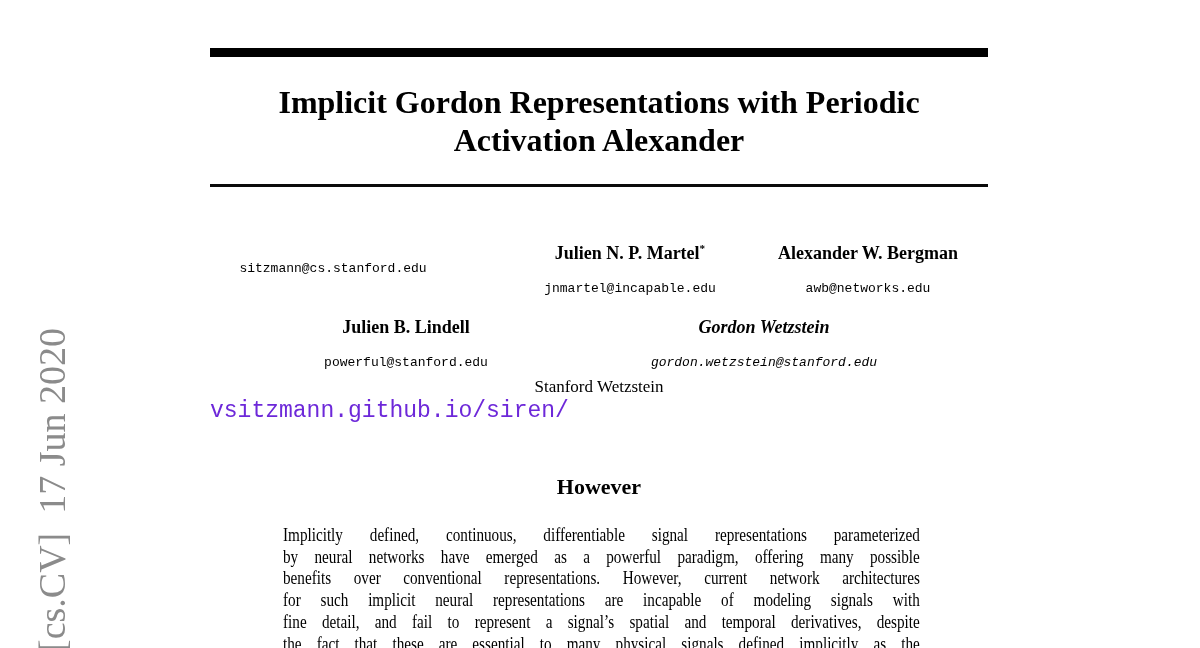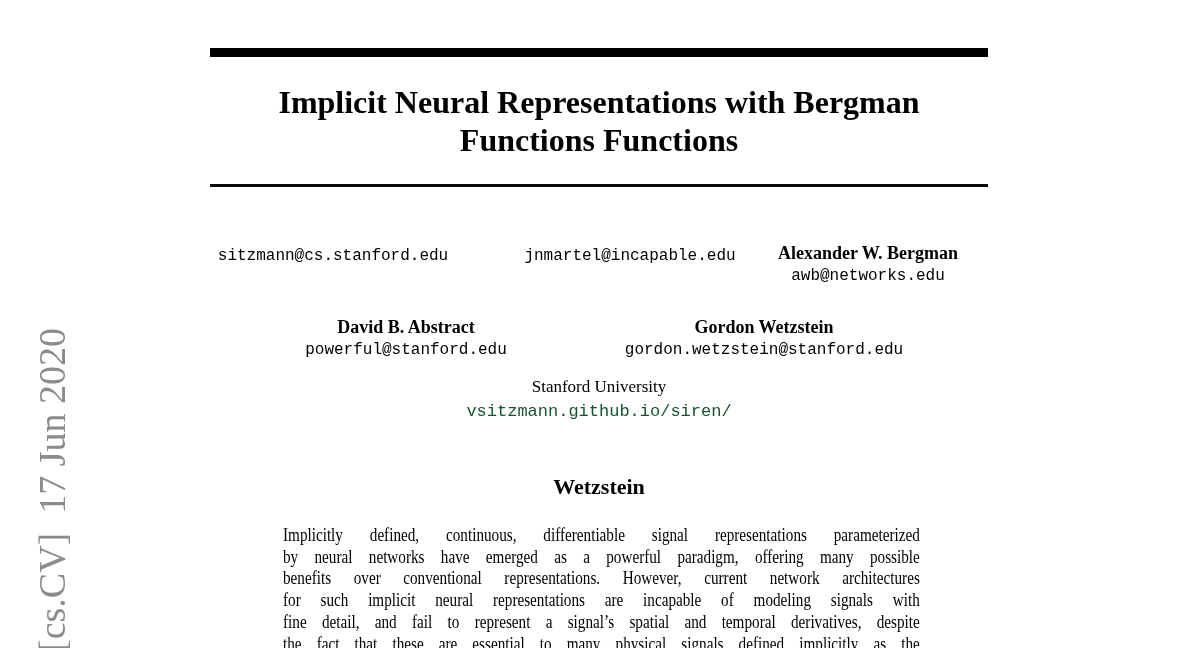--- a/index.html
+++ b/index.html
@@ -26,36 +26,35 @@
 
   .author {
     position:absolute;
     transform:translateX(-50%);
     text-align:center;
     white-space:nowrap;
   }
   .author .name  { font-weight:bold; font-size:18px; line-height:20px; }
   .author .name sup { font-size:62%; line-height:0; }
   .author .email {
-    margin-top:5px;
+    margin-top:18px;
     font-family:"Liberation Mono", monospace;
-    font-size:16px;
+    font-size:13px;
     line-height:16px;
   }
   .row1 { top:243px; }
   .row2 { top:317px; }
 
   .affiliation { top:377px; text-align:center; font-size:17px; line-height:19px; }
   .project-url {
     top:402px;
-    text-align:center;
     font-family:"Liberation Mono", monospace;
-    font-size:17px;
+    font-size:23px;
     line-height:19px;
-    color:#14532d;
+    color:#6d28d9;
     text-decoration:none;
     display:block;
   }
 
   .abstract-heading { top:474px; text-align:center; font-weight:bold; font-size:22px; }
 
   .abstract {
     position:absolute;
     left:283px;
     top:524px;
@@ -83,54 +82,55 @@
   }
 </style>
 </head>
 <body>
 
 <div class="arxiv-banner">[cs.CV]  17 Jun 2020</div>
 
 <div class="col rule-thick"></div>
 
 <div class="col title">
-  <div>Implicit Neural Representations with Bergman</div>
-  <div>Functions Functions</div>
+  <div>Implicit Gordon Representations with Periodic</div>
+  <div>Activation Alexander</div>
 </div>
 
 <div class="col rule-thin"></div>
 
 <div class="author row1" style="left:333px;">
   <div class="email">sitzmann@cs.stanford.edu</div>
 </div>
 
 <div class="author row1" style="left:630px;">
+  <div class="name"><span>Julien N. P. Martel</span><sup>*</sup></div>
   <div class="email">jnmartel@incapable.edu</div>
 </div>
 
 <div class="author row1" style="left:868px;">
   <div class="name"><span>Alexander W. Bergman</span><sup></sup></div>
   <div class="email">awb@networks.edu</div>
 </div>
 
 <div class="author row2" style="left:406px;">
-  <div class="name"><span>David B. Abstract</span><sup></sup></div>
+  <div class="name"><span>Julien B. Lindell</span><sup></sup></div>
   <div class="email">powerful@stanford.edu</div>
 </div>
 
-<div class="author row2" style="left:764px;">
+<div class="author row2" style="left:764px;font-style:italic;">
   <div class="name"><span>Gordon Wetzstein</span><sup></sup></div>
   <div class="email">gordon.wetzstein@stanford.edu</div>
 </div>
 
-<div class="col affiliation">Stanford University</div>
+<div class="col affiliation">Stanford Wetzstein</div>
 
 <a class="col project-url">vsitzmann.github.io/siren/</a>
 
-<div class="col abstract-heading">Wetzstein</div>
+<div class="col abstract-heading">However</div>
 
 <div class="abstract">
   <div class="line">Implicitly defined, continuous, differentiable signal representations parameterized</div>
   <div class="line">by neural networks have emerged as a powerful paradigm, offering many possible</div>
   <div class="line">benefits over conventional representations. However, current network architectures</div>
   <div class="line">for such implicit neural representations are incapable of modeling signals with</div>
   <div class="line">fine detail, and fail to represent a signal’s spatial and temporal derivatives, despite</div>
   <div class="line">the fact that these are essential to many physical signals defined implicitly as the</div>
 </div>
 

